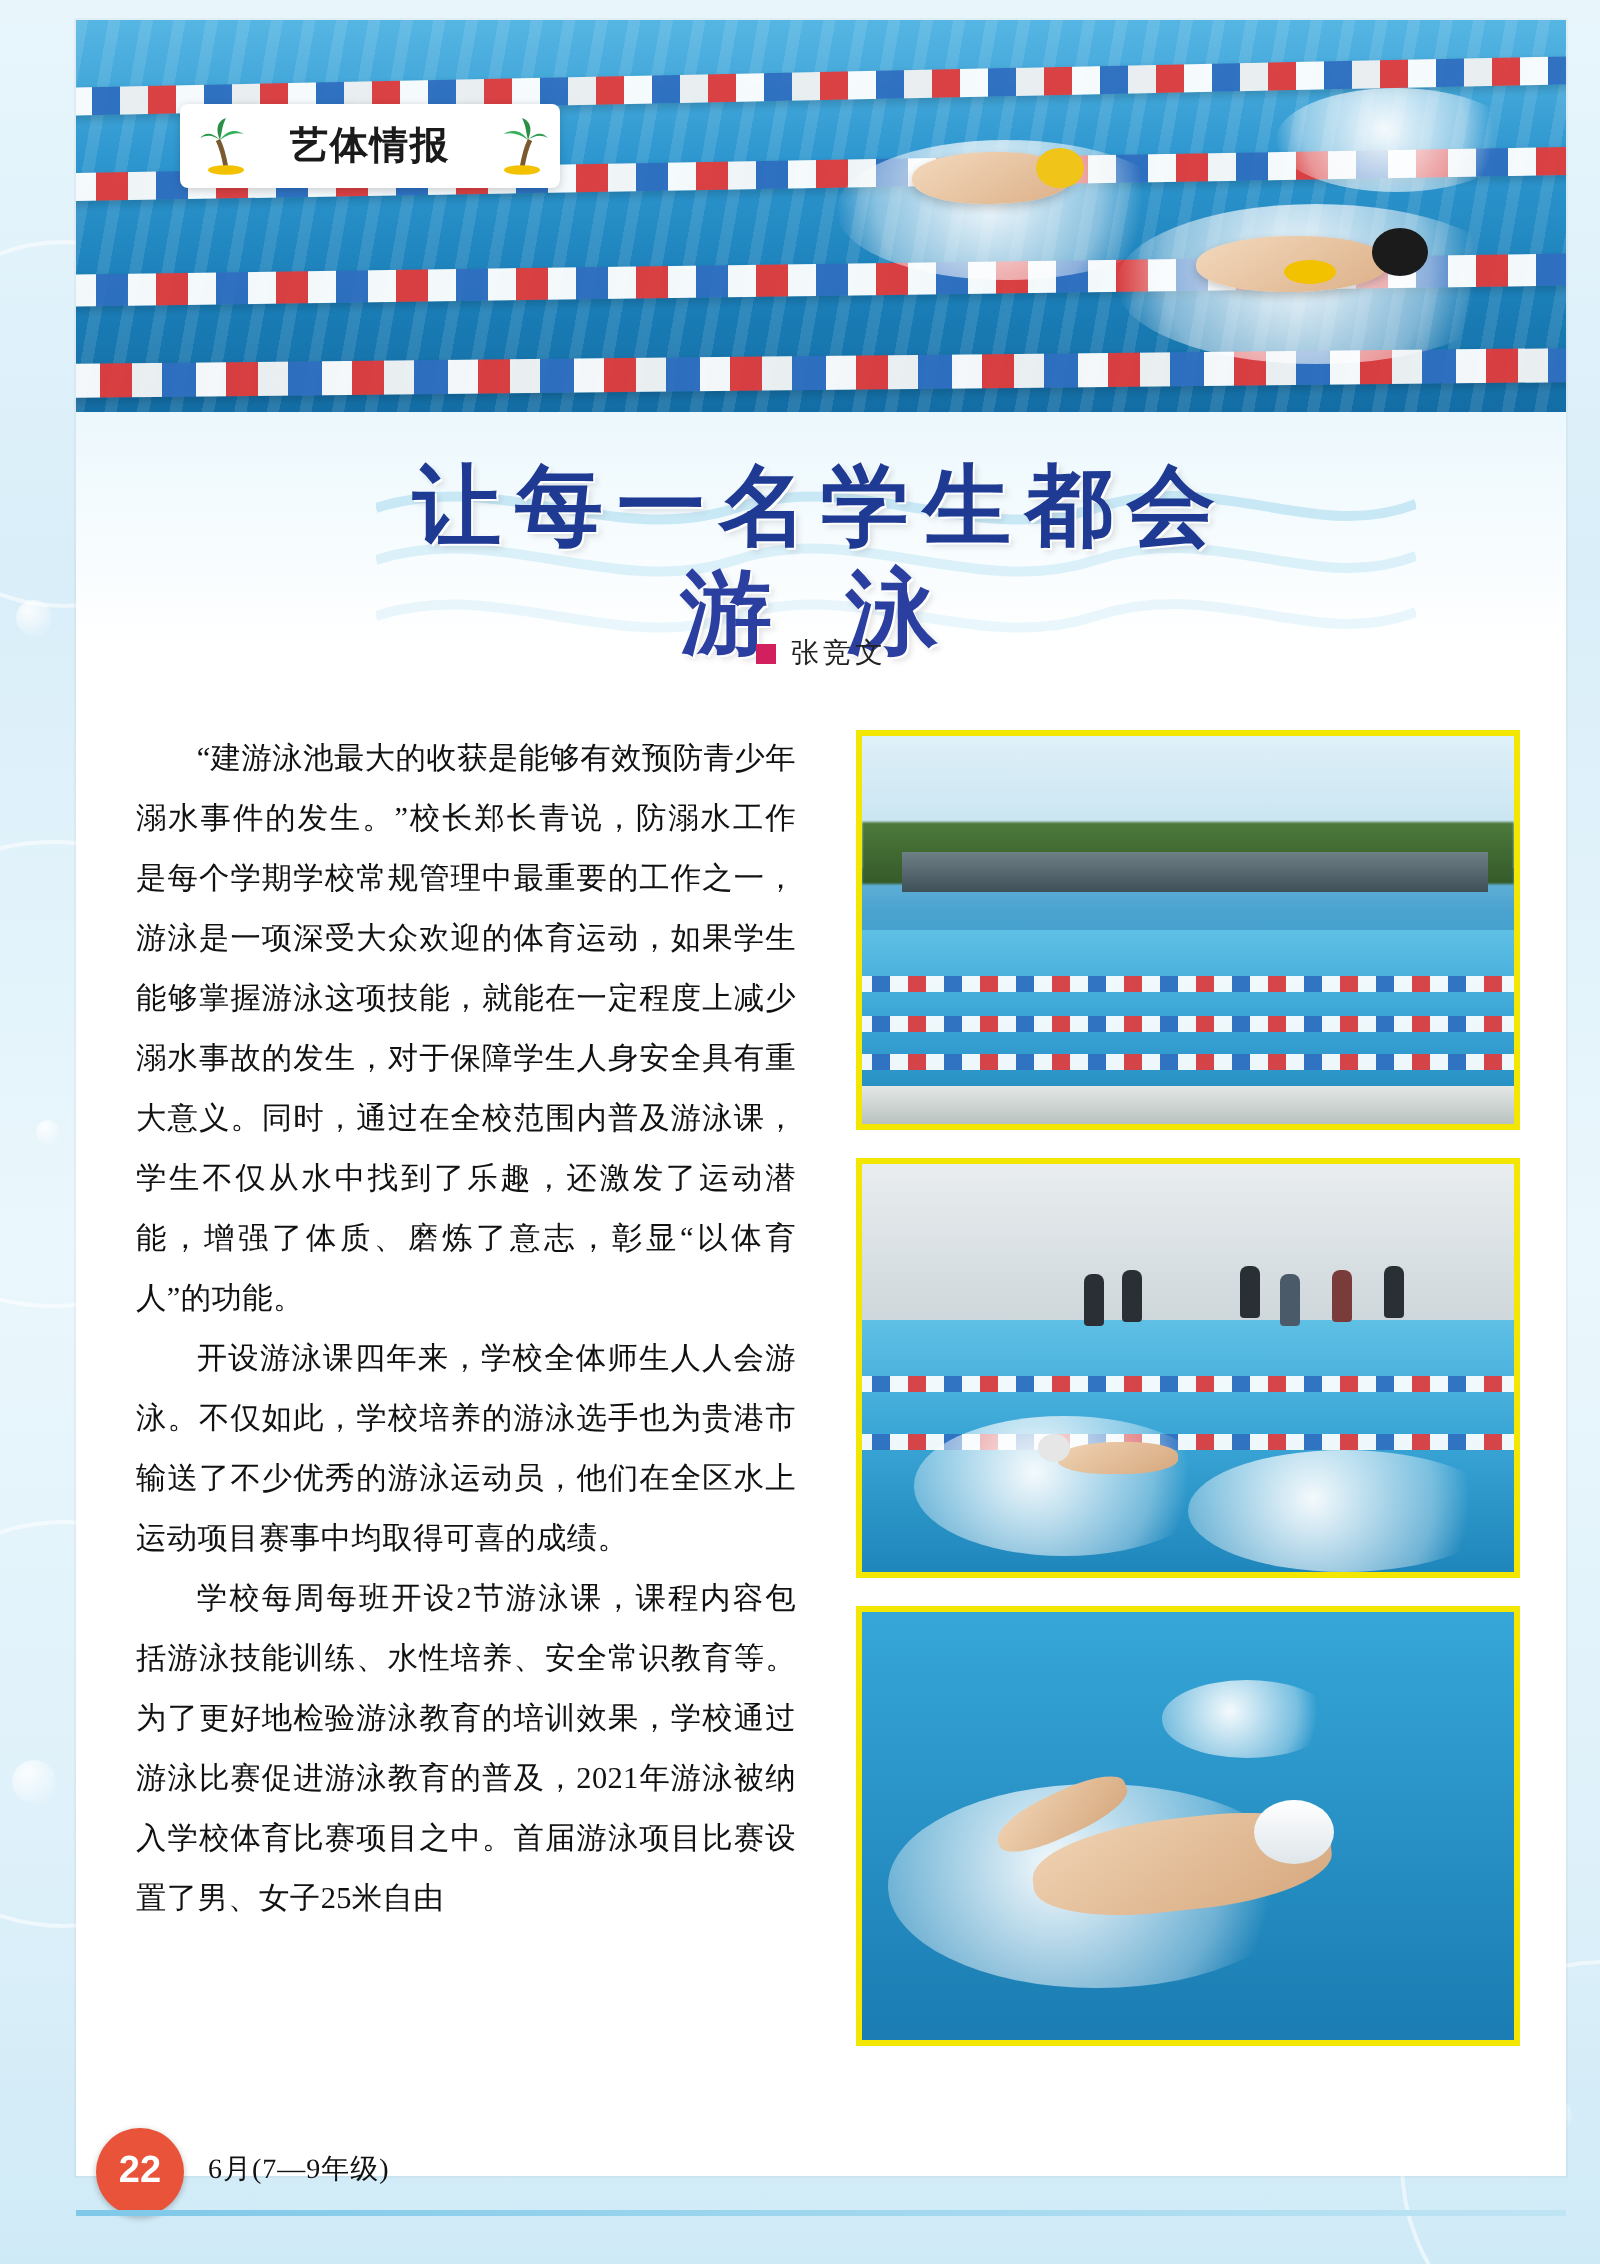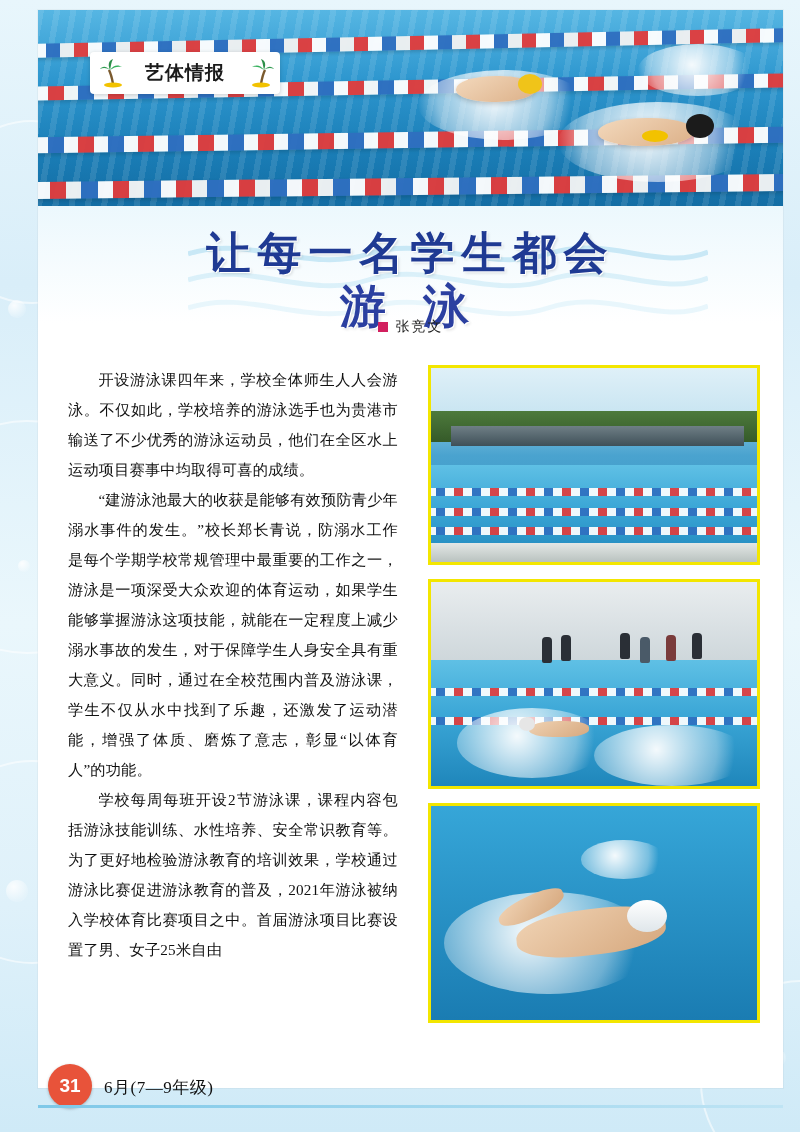--- a/index.html
+++ b/index.html
@@ -265,21 +265,21 @@
     display: flex;
     align-items: center;
     justify-content: center;
     font-family: "Liberation Sans", "DejaVu Sans", sans-serif;
     box-shadow: 0 1px 3px rgba(0,0,0,0.25);
   }
   .footer-label {
     position: absolute;
     left: 66px;
     top: 12px;
-    font-size: 17px;
+    font-size: 14px;
     color: #111;
     letter-spacing: 0.5px;
   }
   .footer-rule {
     position: absolute;
     left: 0;
     bottom: 2px;
     width: 745px;
     height: 3px;
     background: linear-gradient(90deg,#7ec8e8,#bfe4f4);
@@ -348,22 +348,22 @@
       <path d="M0 84 C60 64 120 104 180 84 C240 64 300 104 360 84 C420 64 470 102 520 82" stroke="#d6f0fa" stroke-width="5" fill="none"></path>
     </svg>
     <div class="title-line1">让每一名学生都会</div>
     <div class="title-line2">游 泳</div>
     <div class="byline">
       <span class="sq"></span><span class="nm">张竞文</span>
     </div>
   </div>
 
   <div class="body-text">
+    <p>“建游泳池最大的收获是能够有效预防青少年溺水事件的发生。”校长郑长青说，防溺水工作是每个学期学校常规管理中最重要的工作之一，游泳是一项深受大众欢迎的体育运动，如果学生能够掌握游泳这项技能，就能在一定程度上减少溺水事故的发生，对于保障学生人身安全具有重大意义。同时，通过在全校范围内普及游泳课，学生不仅从水中找到了乐趣，还激发了运动潜能，增强了体质、磨炼了意志，彰显“以体育人”的功能。</p>
     <p>开设游泳课四年来，学校全体师生人人会游泳。不仅如此，学校培养的游泳选手也为贵港市输送了不少优秀的游泳运动员，他们在全区水上运动项目赛事中均取得可喜的成绩。</p>
-    <p>“建游泳池最大的收获是能够有效预防青少年溺水事件的发生。”校长郑长青说，防溺水工作是每个学期学校常规管理中最重要的工作之一，游泳是一项深受大众欢迎的体育运动，如果学生能够掌握游泳这项技能，就能在一定程度上减少溺水事故的发生，对于保障学生人身安全具有重大意义。同时，通过在全校范围内普及游泳课，学生不仅从水中找到了乐趣，还激发了运动潜能，增强了体质、磨炼了意志，彰显“以体育人”的功能。</p>
     <p>学校每周每班开设2节游泳课，课程内容包括游泳技能训练、水性培养、安全常识教育等。为了更好地检验游泳教育的培训效果，学校通过游泳比赛促进游泳教育的普及，2021年游泳被纳入学校体育比赛项目之中。首届游泳项目比赛设置了男、女子25米自由</p>
   </div>
 
   <div class="photo-col">
 
     <div class="photo p1">
       <div class="ph-sky"></div>
       <div class="ph-trees"></div>
       <div class="ph-roof" style="top:30%; height:10%;"></div>
       <div class="ph-pool" style="height:50%;"></div>
@@ -395,18 +395,18 @@
       <div class="ph-foam" style="left:4%; top:40%; width:64%; height:48%;"></div>
       <div class="ph-foam" style="left:46%; top:16%; width:26%; height:18%;"></div>
       <div class="ph-swimmer-body" style="left:26%; top:48%; width:150px; height:46px; transform:rotate(-6deg);"></div>
       <div class="ph-swimmer-body" style="left:20%; top:42%; width:70px; height:22px; transform:rotate(-24deg);"></div>
       <div class="ph-cap" style="left:60%; top:44%; width:40px; height:32px; background:linear-gradient(180deg,#ffffff,#dfe6ea);"></div>
     </div>
 
   </div>
 
   <div class="footer">
-    <div class="pagenum">31</div>
+    <div class="pagenum">22</div>
     <div class="footer-label">6月(7—9年级)</div>
     <div class="footer-rule"></div>
   </div>
 
 </div>
 
 </body></html>

